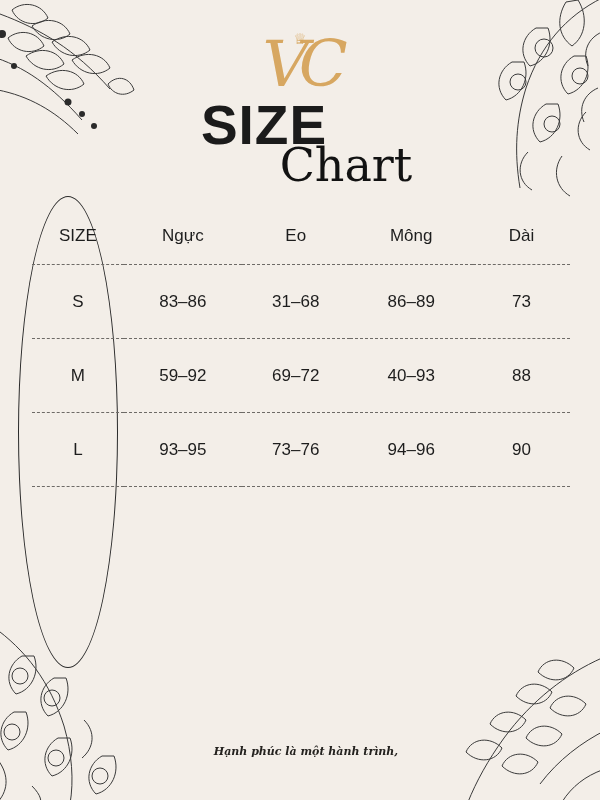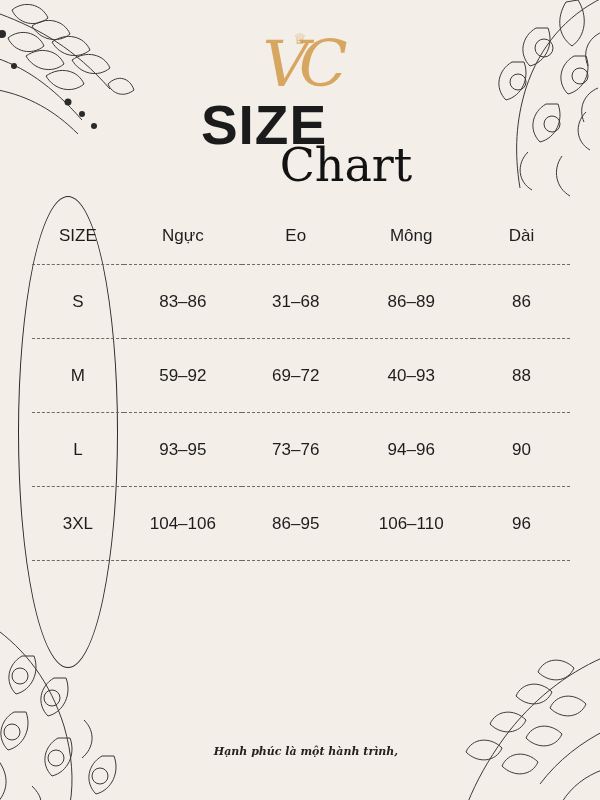--- a/index.html
+++ b/index.html
@@ -260,43 +260,36 @@
           <th>Mông</th>
           <th>Dài</th>
         </tr>
       </thead>
       <tbody>
         <tr>
           <td>S</td>
           <td>83–86</td>
           <td>31–68</td>
           <td>86–89</td>
-          <td>86</td>
+          <td>73</td>
         </tr>
         <tr>
           <td>M</td>
           <td>59–92</td>
           <td>69–72</td>
           <td>40–93</td>
           <td>88</td>
         </tr>
         <tr>
           <td>L</td>
           <td>93–95</td>
           <td>73–76</td>
           <td>94–96</td>
           <td>90</td>
         </tr>
-        <tr>
-          <td>3XL</td>
-          <td>104–106</td>
-          <td>86–95</td>
-          <td>106–110</td>
-          <td>96</td>
-        </tr>
       </tbody>
     </table>
   </div>
 
   <div class="footer">
     <div>Hạnh phúc là một hành trình,</div>
   </div>
 
 </div>
 

